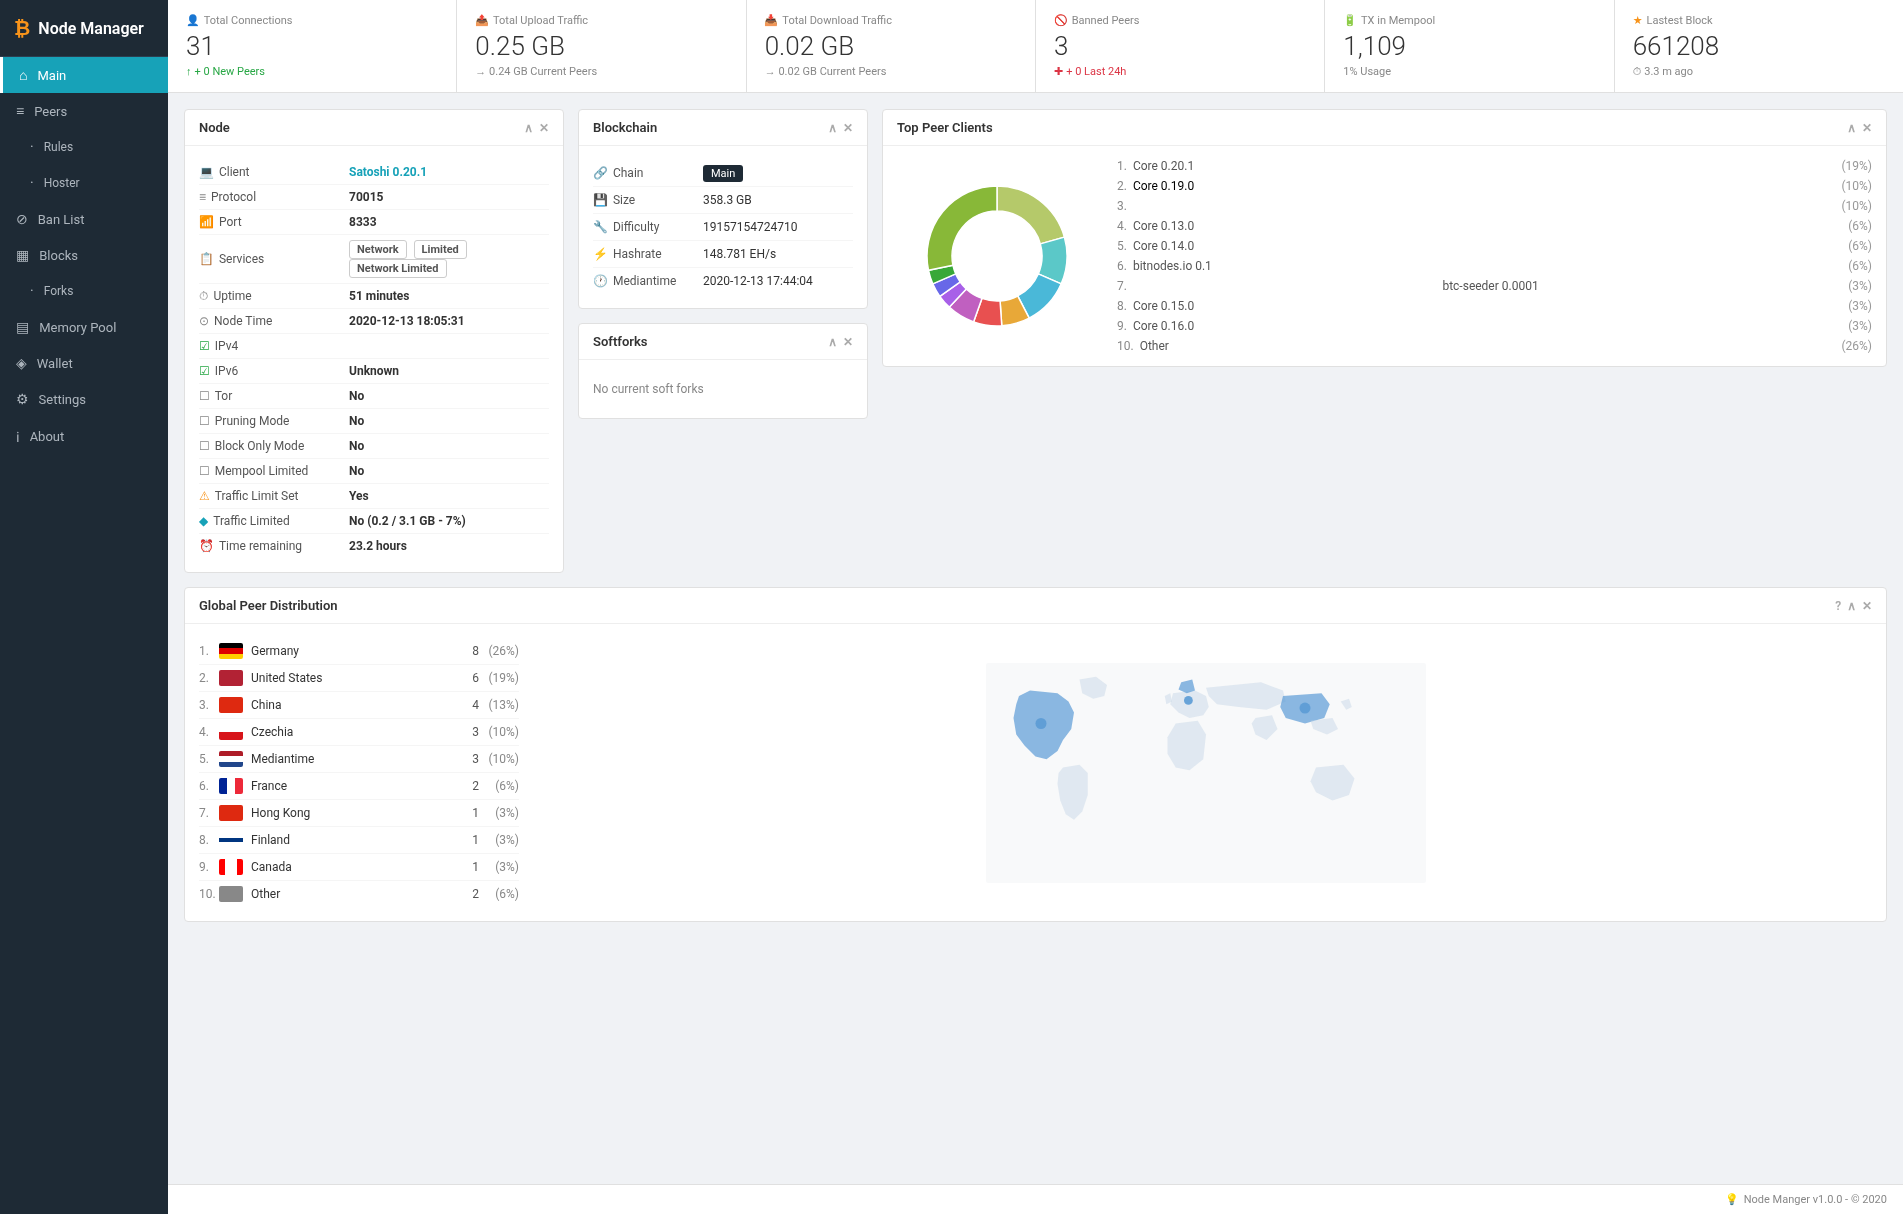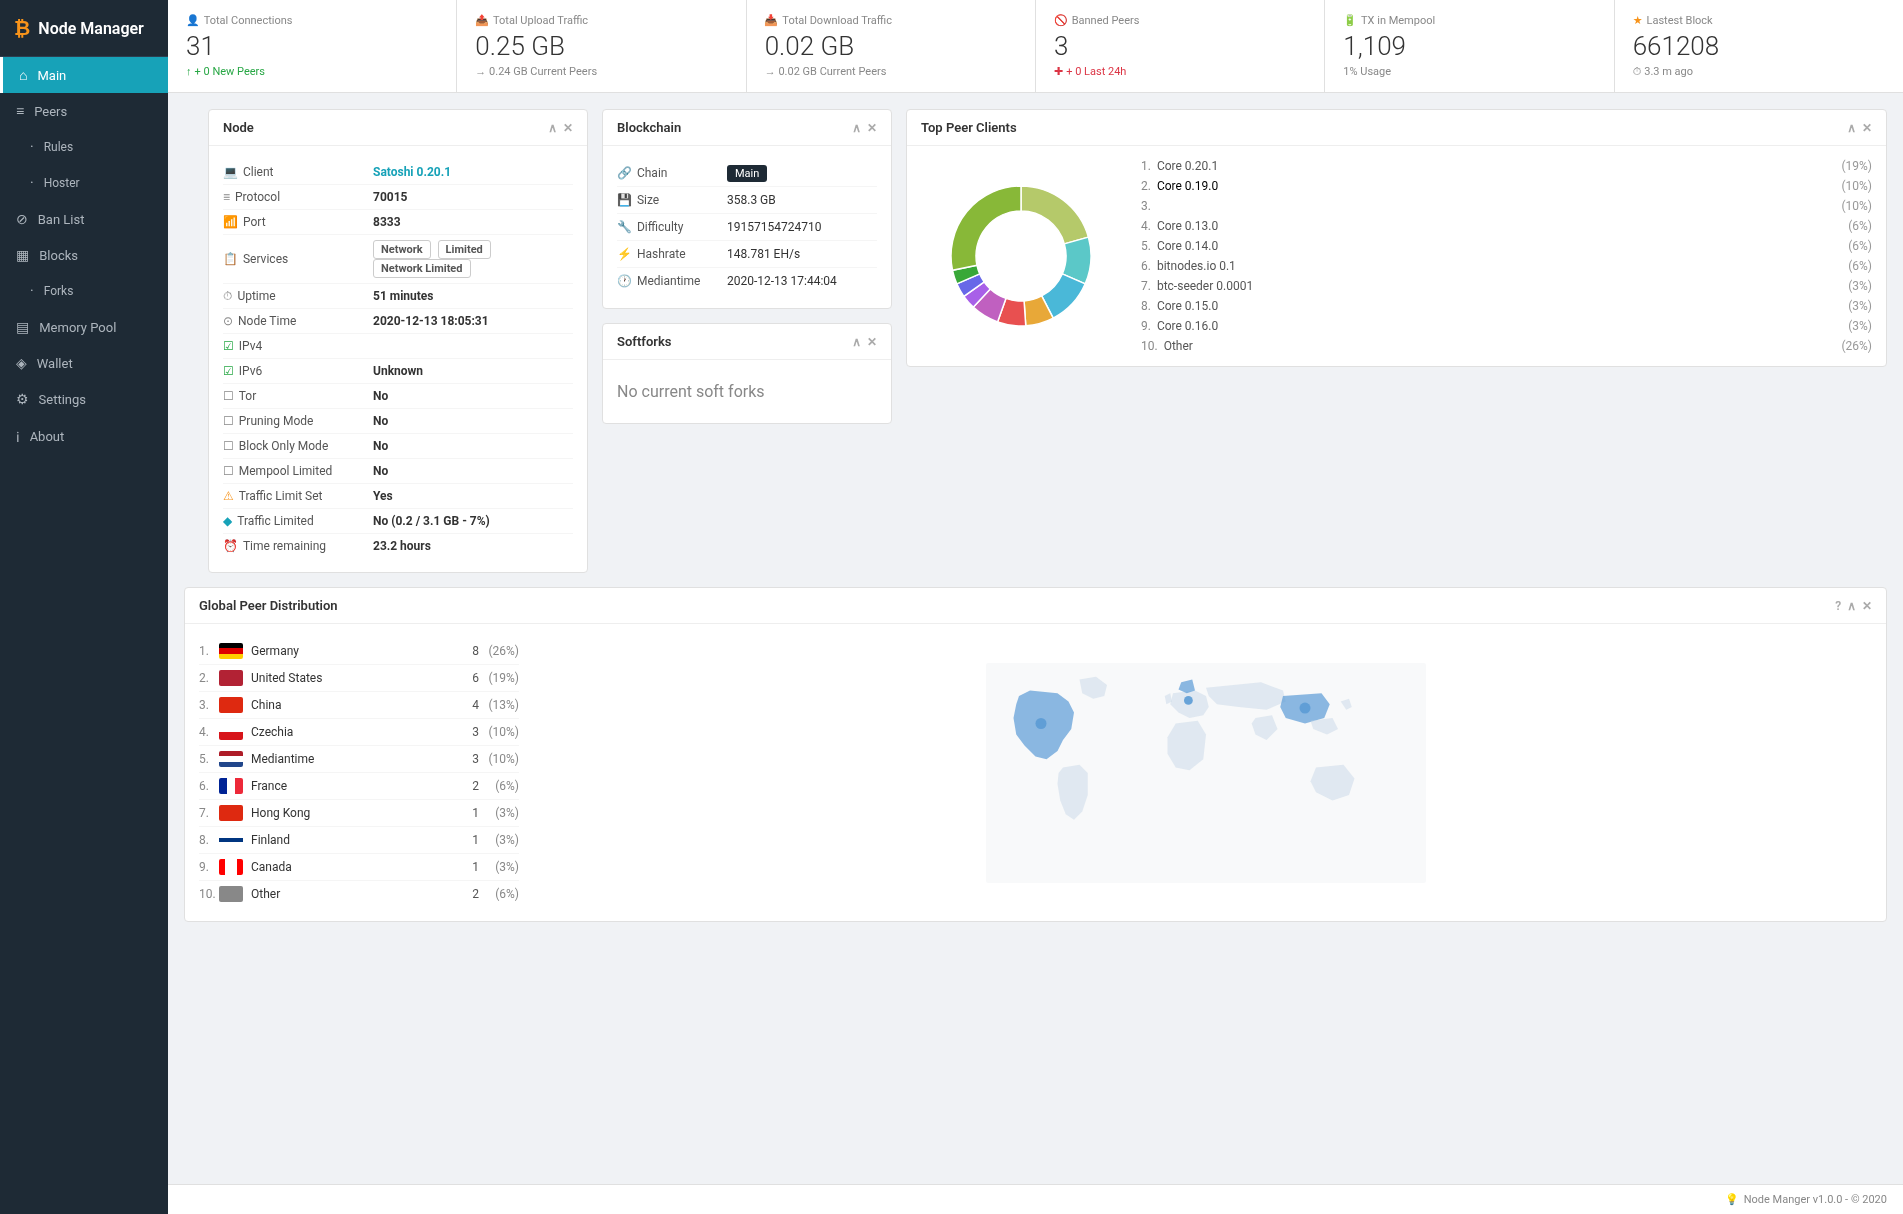--- a/index.html
+++ b/index.html
@@ -100,21 +100,20 @@
       display: flex;
       flex-direction: column;
       gap: 14px;
     }
 
     
     #top-panels {
       display: flex;
       gap: 14px;
       align-items: flex-start;
-      margin-left: 24px;
     }
 
     .panel {
       background: #fff;
       border: 1px solid #e0e0e0;
       border-radius: 4px;
     }
     .panel-header {
       display: flex;
       align-items: center;
@@ -566,21 +565,21 @@
 
         <div class="panel" id="softforks-panel">
           <div class="panel-header">
             <span>Softforks</span>
             <div class="panel-controls">
               <span>∧</span>
               <span>✕</span>
             </div>
           </div>
           <div class="panel-body">
-            <div style="color:#888; font-size:16px; padding: 8px 0;">No current soft forks</div>
+            <div style="color:#888; font-size:12px; padding: 8px 0;">No current soft forks</div>
           </div>
         </div>
       </div>
 
       <div class="panel" id="peer-clients-panel">
         <div class="panel-header">
           <span>Top Peer Clients</span>
           <div class="panel-controls">
             <span>∧</span>
             <span>✕</span>
@@ -626,21 +625,21 @@
                 <span class="name" style="color:#555;">Core 0.14.0</span>
                 <span class="pct">(6%)</span>
             </div>
             <div class="peer-list-row">
               <span style="color:#888;margin-right:6px;">6.</span>
                 <span class="name" style="color:#555;">bitnodes.io 0.1</span>
                 <span class="pct">(6%)</span>
             </div>
             <div class="peer-list-row">
               <span style="color:#888;margin-right:6px;">7.</span>
-                <span class="name" style="color:#555;">btc-seeder 0.0001</span>
+                <span class="name" style="color:#555;text-align:center;">btc-seeder 0.0001</span>
                 <span class="pct">(3%)</span>
             </div>
             <div class="peer-list-row">
               <span style="color:#888;margin-right:6px;">8.</span>
                 <span class="name" style="color:#555;">Core 0.15.0</span>
                 <span class="pct">(3%)</span>
             </div>
             <div class="peer-list-row">
               <span style="color:#888;margin-right:6px;">9.</span>
                 <span class="name" style="color:#555;">Core 0.16.0</span>

